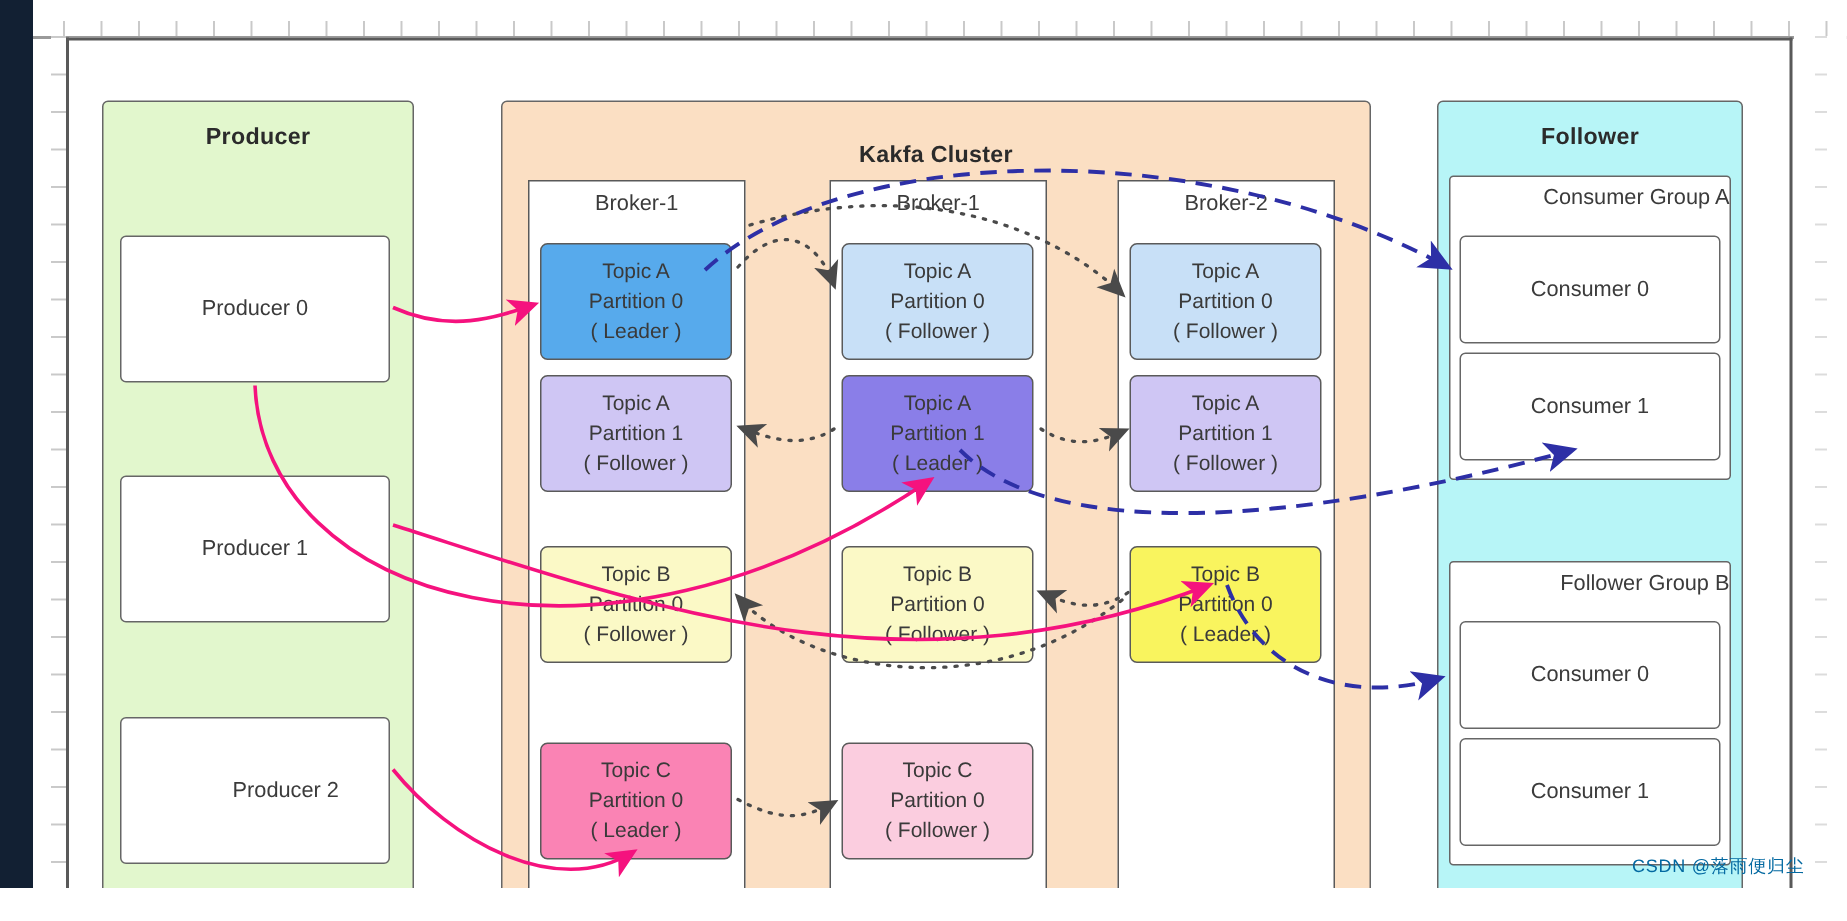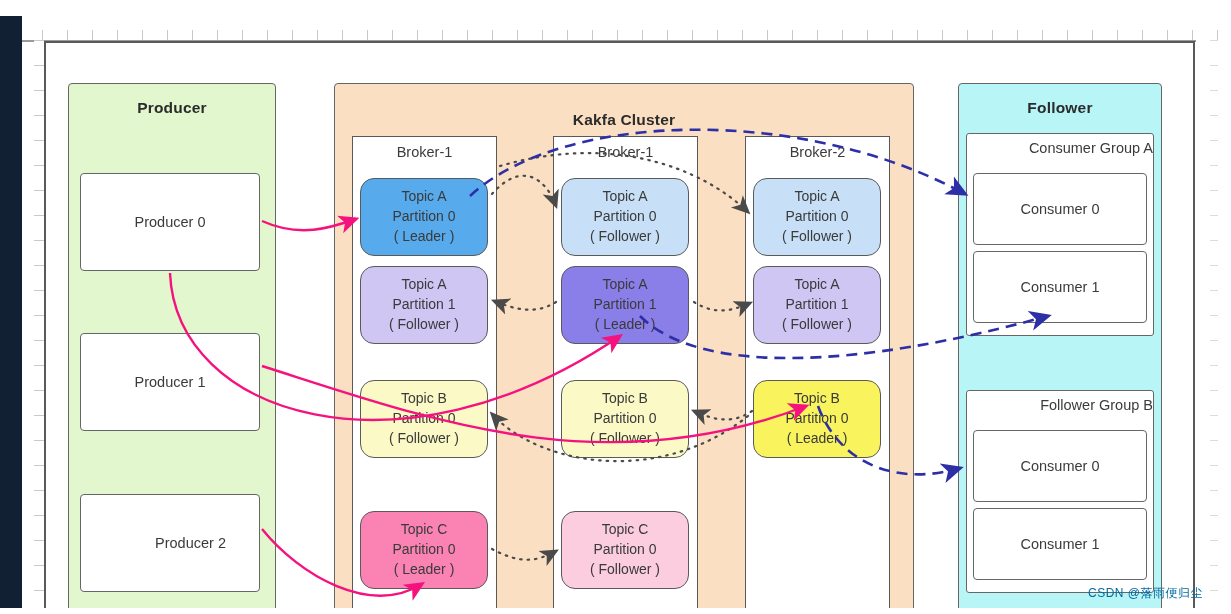--- a/index.html
+++ b/index.html
@@ -9,21 +9,20 @@
   }
   body {
     font-family: "Liberation Sans", sans-serif;
   }
   #stage {
     position: relative;
     width: 1231px;
     height: 592px;
     background: #ffffff;
     overflow: hidden;
-    margin-top: 16px;
   }
   
   .gutter {
     position: absolute;
     left: 0; top: 0;
     width: 22px; height: 614px;
     background: #122033;
   }
   .ruler-h {
     position: absolute;
@@ -123,21 +122,21 @@
     position: absolute;
     width: 1.6px;
     background: #595959;
   }
 
   
   .part {
     position: absolute;
     box-sizing: border-box;
     border: 1.6px solid #5a5a5a;
-    border-radius: 14px;
+    border-radius: 5px;
     display: flex;
     flex-direction: column;
     align-items: center;
     justify-content: center;
     font-size: 14px;
     line-height: 1.42;
     color: #3a3a3a;
     text-align: center;
   }
 

